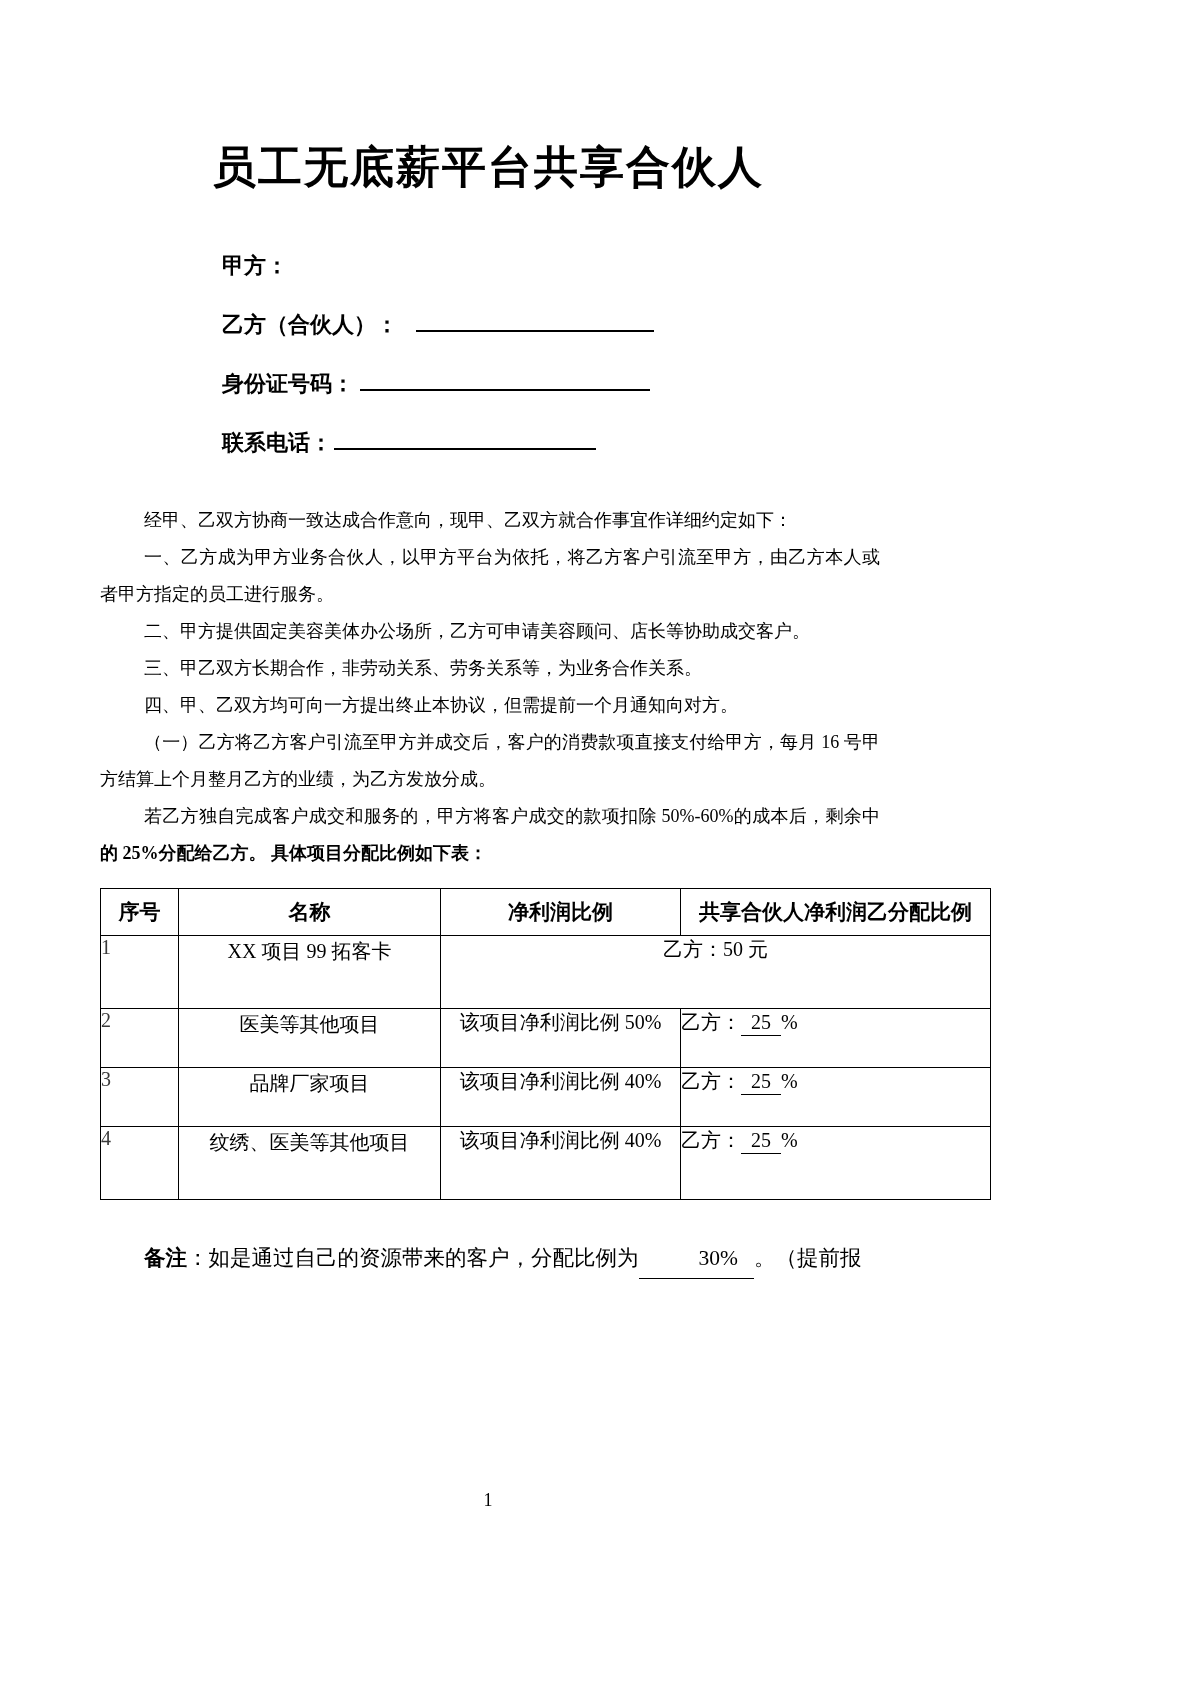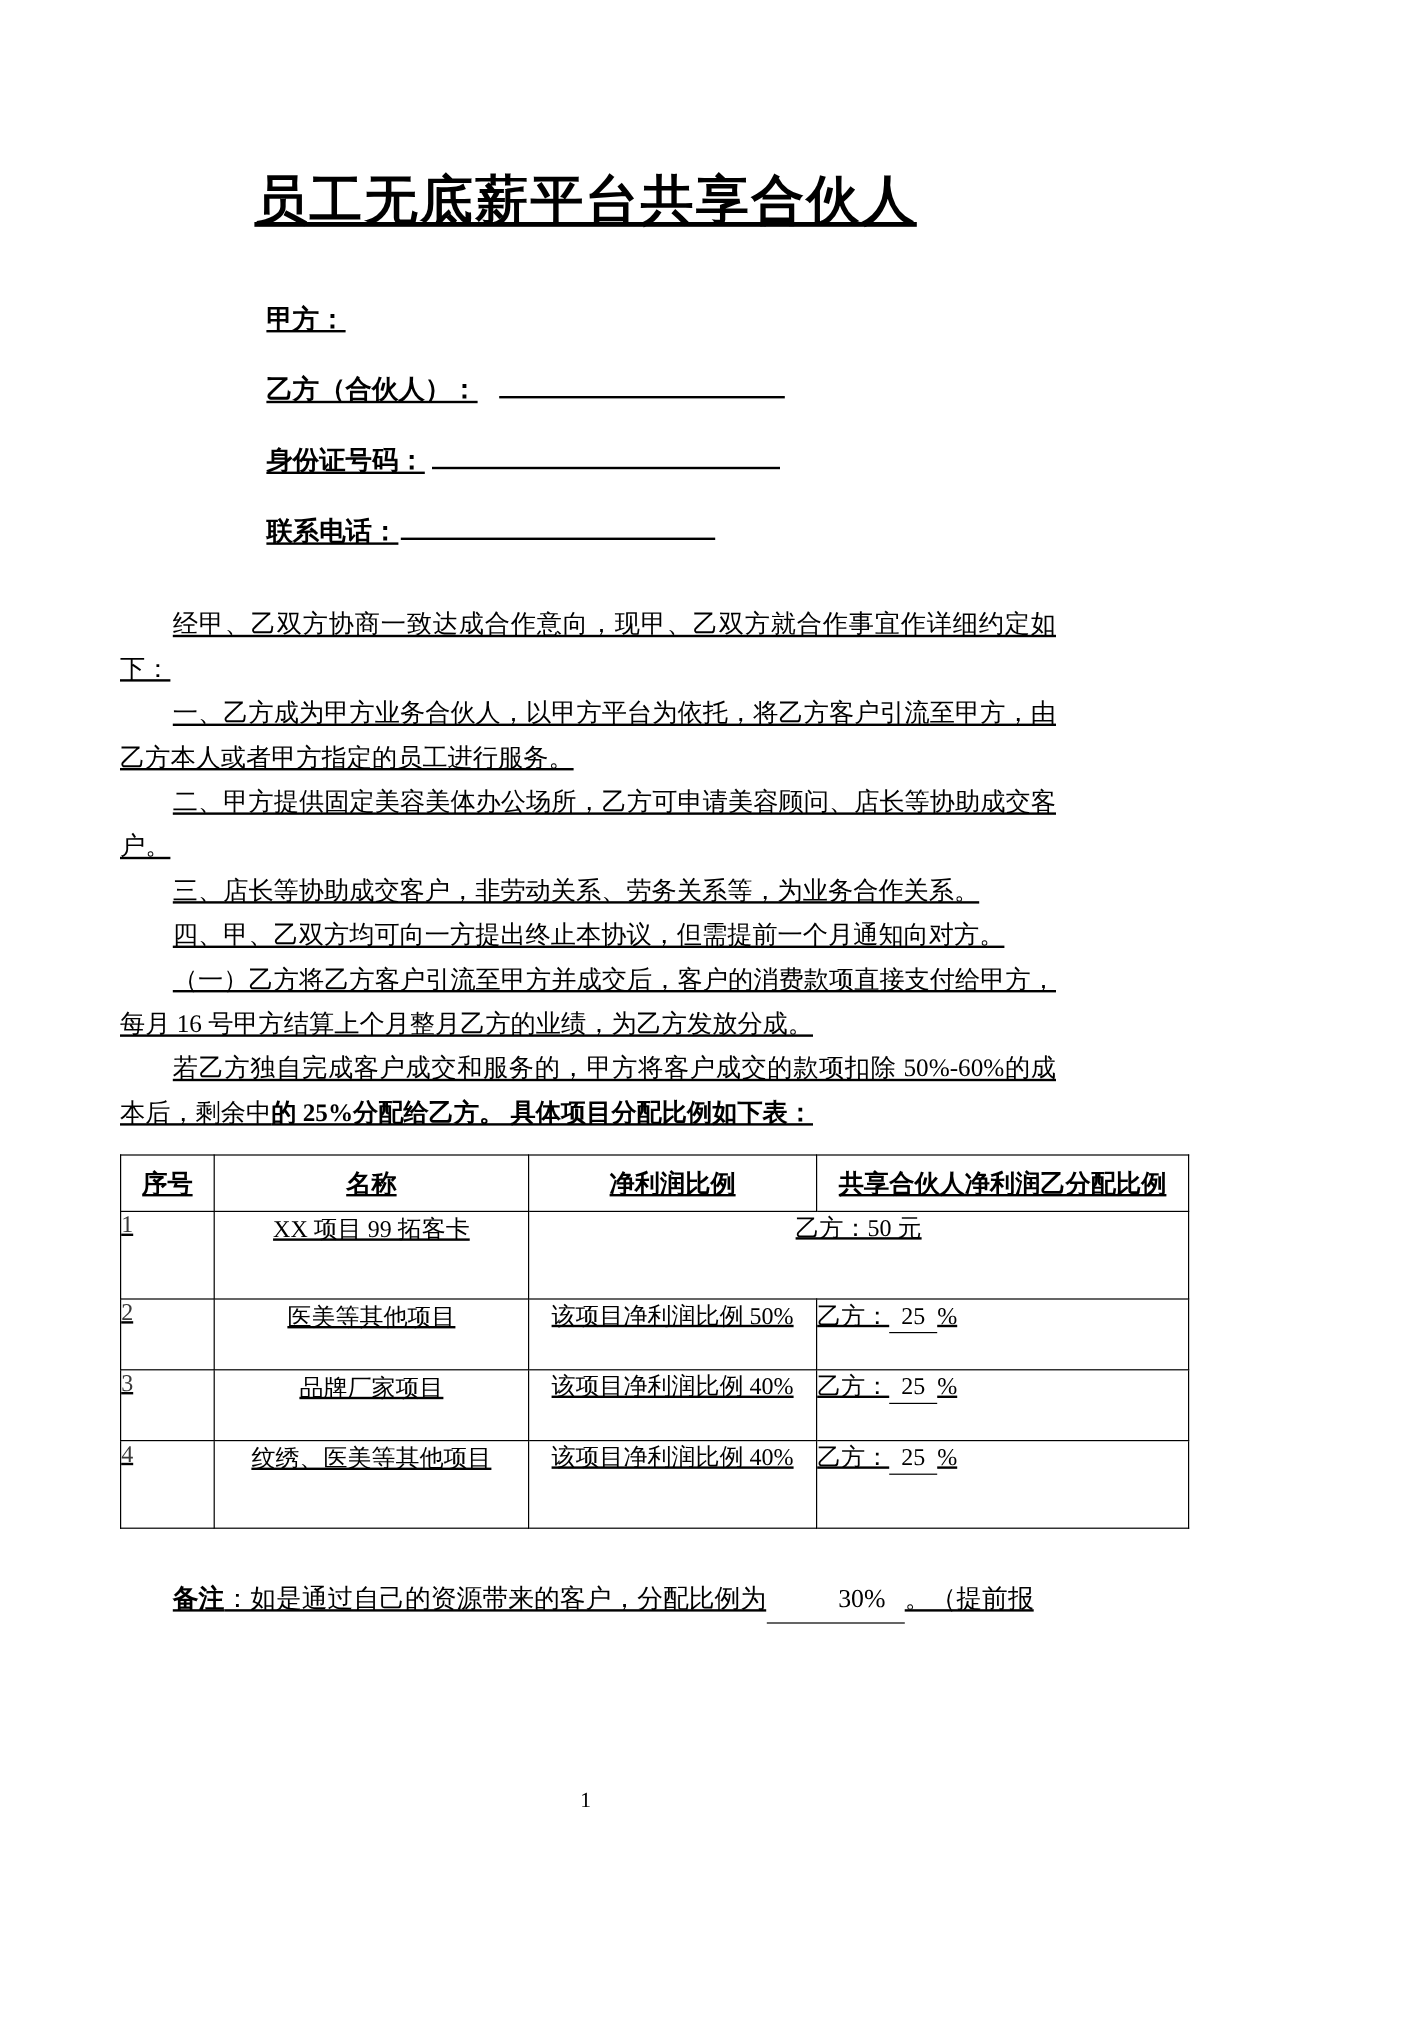--- a/index.html
+++ b/index.html
@@ -14,21 +14,20 @@
     color: #000000;
     position: relative;
     overflow: hidden;
   }
   .page {
     position: relative;
     width: 976px;
     height: 1683px;
     box-sizing: border-box;
     padding: 0;
-    text-decoration: underline;
   }
 
   
   .doc-title {
     text-align: center;
     font-size: 44px;
     font-weight: bold;
     letter-spacing: 2px;
     margin: 0;
     padding-top: 140px;
@@ -64,21 +63,21 @@
   .rule-b { width: 290px; margin-left: 6px; }
   .rule-c { width: 262px; margin-left: 2px; }
 
   
   .body-block {
     margin-top: 48px;
     padding-left: 100px;
     padding-right: 96px;
   }
   p.para {
-    font-size: 21px;
+    font-size: 18px;
     line-height: 37px;
     margin: 0;
     text-indent: 44px;
     text-align: justify;
     text-justify: inter-ideograph;
   }
   p.para.bold {
     font-weight: bold;
   }
   .b { font-weight: bold; }
@@ -196,21 +195,21 @@
     <div class="party-line">
       <span class="party-label">联系电话：</span>
       <span class="fill-rule rule-c"></span>
     </div>
   </div>
 
   <div class="body-block">
     <p class="para">经甲、乙双方协商一致达成合作意向，现甲、乙双方就合作事宜作详细约定如下：</p>
     <p class="para">一、乙方成为甲方业务合伙人，以甲方平台为依托，将乙方客户引流至甲方，由乙方本人或者甲方指定的员工进行服务。</p>
     <p class="para">二、甲方提供固定美容美体办公场所，乙方可申请美容顾问、店长等协助成交客户。</p>
-    <p class="para">三、店长等协助成交客户，非劳动关系、劳务关系等，为业务合作关系。</p>
+    <p class="para">三、甲乙双方长期合作，非劳动关系、劳务关系等，为业务合作关系。</p>
     <p class="para">四、甲、乙双方均可向一方提出终止本协议，但需提前一个月通知向对方。</p>
     <p class="para">（一）乙方将乙方客户引流至甲方并成交后，客户的消费款项直接支付给甲方，每月 16 号甲方结算上个月整月乙方的业绩，为乙方发放分成。</p>
     <p class="para"><span>若乙方独自完成客户成交和服务的，甲方将客户成交的款项扣除 50%-60%的成本后，剩余中</span><span class="b">的 25%分配给乙方。 具体项目分配比例如下表：</span></p>
   </div>
 
   <div class="table-wrap">
     <table class="alloc">
       <colgroup>
           <col class="c1">
           <col class="c2">

